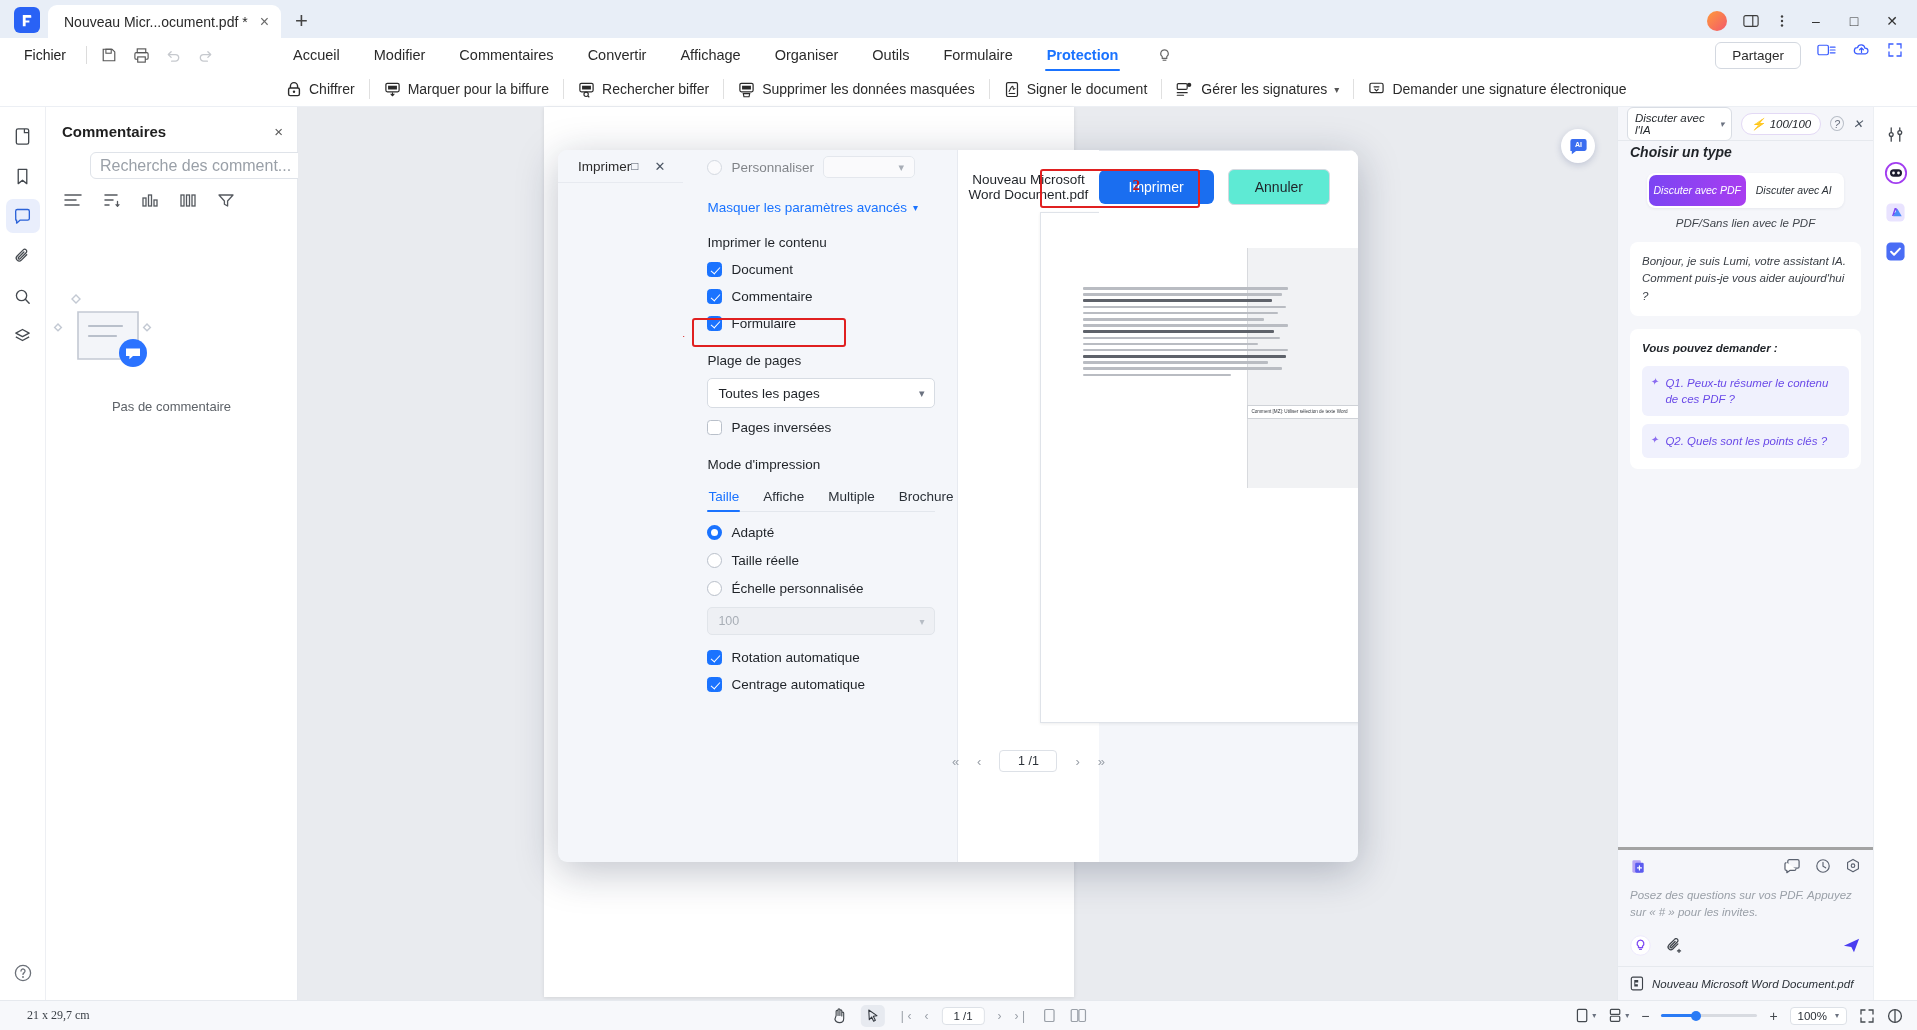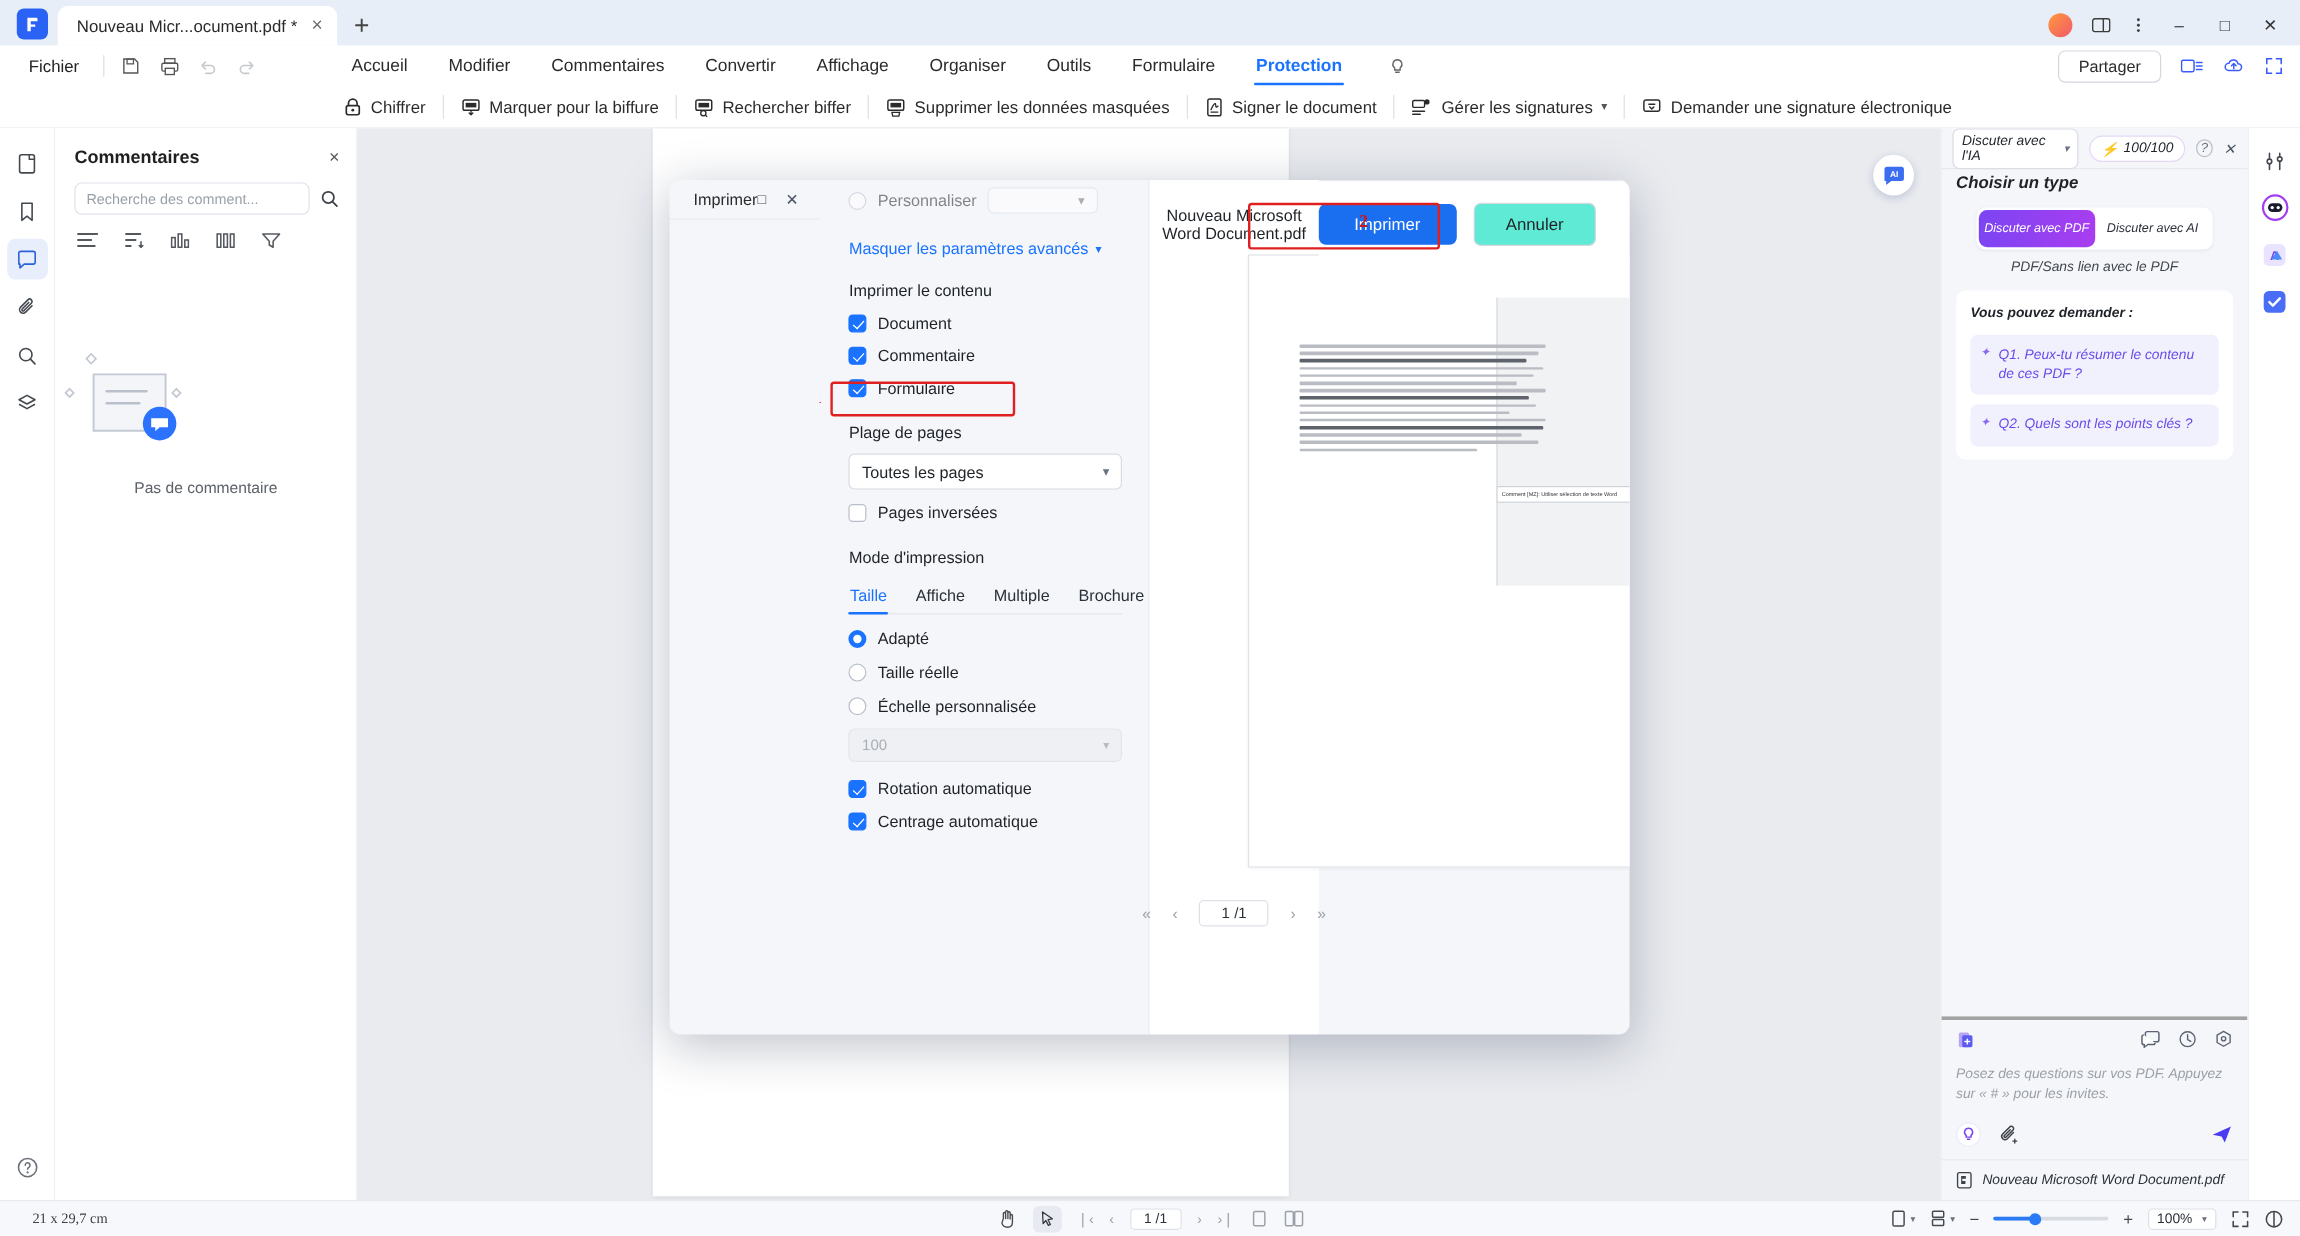--- a/index.html
+++ b/index.html
@@ -54,21 +54,21 @@
   .qicon { width: 32px; height: 24px; display:flex; align-items:center; justify-content:center; }
   .menu-center { display: flex; align-items: center; gap: 30px; margin-left: 70px; }
   .menu-item {
     font-size: 14.5px; color: #2b2b2b; padding: 5px 2px; position: relative;
   }
   .menu-item.active { color: #1a73ff; font-weight: 600; }
   .menu-item.active::after {
     content:''; position: absolute; left: 0; right: 0; bottom: -3px; height: 2.5px;
     background: #1a73ff; border-radius: 2px;
   }
-  .menu-right { margin-left: auto; display: flex; align-items: center; gap: 16px; padding-right: 14px; }
+  .menu-right { margin-left: auto; display: flex; gap: 16px; padding-right: 14px; }
   .share-btn {
     border: 1px solid #d3d8e0; border-radius: 6px; padding: 5px 16px;
     font-size: 13.5px; color: #2b2b2b; background: #fff;
   }
 
   
   .ribbon {
     position: absolute; top: 72px; left: 0; width: 1917px; height: 35px;
     background: #fff; display: flex; align-items: center;
     padding-left: 272px; gap: 0; border-bottom: 1px solid #eceff4;
@@ -90,22 +90,22 @@
   .cpanel {
     position: absolute; top: 107px; left: 46px; width: 252px; height: 923px;
     background: #fff; border-right: 1px solid #e6e9ee;
   }
   .cpanel-head { display:flex; align-items:center; padding: 16px 14px 8px 16px; }
   .cpanel-title { font-size: 15px; font-weight: 600; color: #1f1f1f; }
   .cpanel-x { margin-left: auto; color: #5a5a5a; font-size: 15px; }
   .csearch { display: flex; align-items: center; gap: 8px; padding: 4px 14px 0 16px; }
   .csearch input {
     flex: 1; height: 27px; border: 1px solid #dfe3e9; border-radius: 6px;
-    padding: 0 9px; font-size: 12px; color: #333; background: #fff;
-    font-family: "Liberation Sans", sans-serif; outline: none;
+    padding: 0 9px; font-size: 16px; color: #333; background: #fff;
+    font-family: "Liberation Sans", sans-serif; outline: none; margin-left: 28px;
   }
   .csearch input::placeholder { color: #9aa0a8; }
   .ctools { display: flex; align-items: center; gap: 22px; padding: 14px 0 0 18px; }
   .cempty { text-align: center; margin-top: 78px; }
   .cempty-label { font-size: 13px; color: #5d6268; margin-top: 22px; }
 
   
   .canvas {
     position: absolute; top: 107px; left: 298px; right: 300px; bottom: 0;
     background: #e9ebef;
@@ -770,20 +770,21 @@
     </div>
 
     <div class="ai-body">
       <div class="ai-h">Choisir un type</div>
       <div class="ai-seg">
         <div class="on">Discuter avec PDF</div>
         <div>Discuter avec AI</div>
       </div>
       <div class="ai-sub">PDF/Sans lien avec le PDF</div>
 
+      <div class="ai-card">Bonjour, je suis Lumi, votre assistant IA. Comment puis-je vous aider aujourd'hui ?</div>
 
       <div class="ai-card">
         <div class="ai-ask-title">Vous pouvez demander :</div>
         <div class="ai-q">
           <span style="color:#8b6cf0;font-size:10px">✦</span>
           <span>Q1. Peux-tu résumer le contenu de ces PDF ?</span>
         </div>
         <div class="ai-q">
           <span style="color:#8b6cf0;font-size:10px">✦</span>
           <span>Q2. Quels sont les points clés ?</span>

